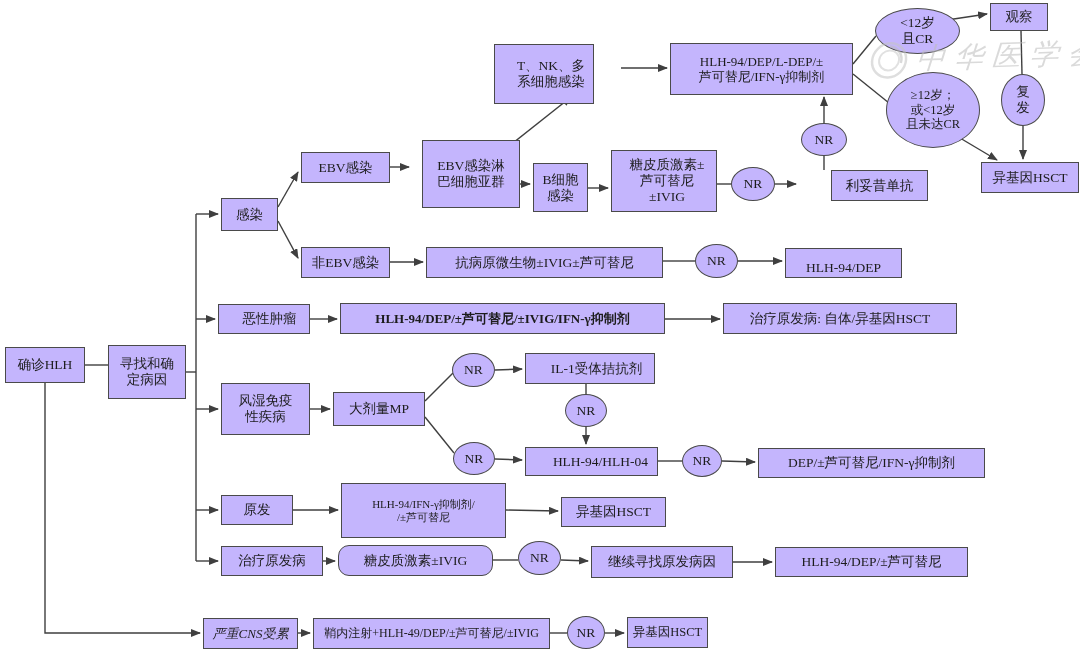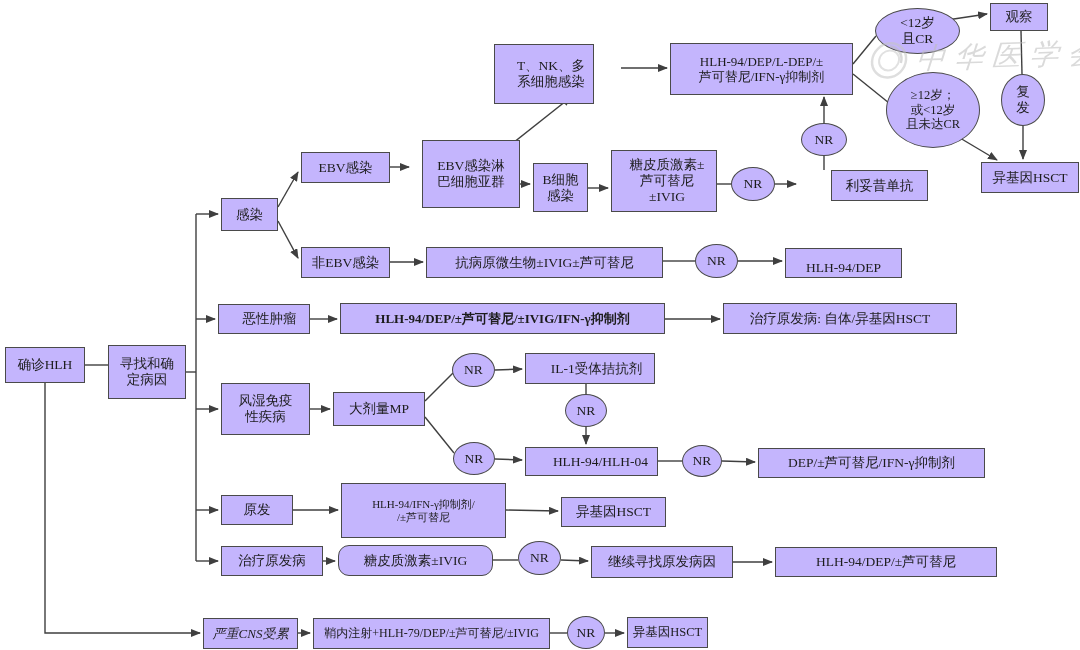--- a/index.html
+++ b/index.html
@@ -169,28 +169,28 @@
       </div>
       <div class="node" style="left: 221px; top: 546px; width: 102px; height: 30px;">
         <div>治疗原发病</div>
       </div>
       <div class="node" style="left: 338px; top: 545px; width: 155px; height: 31px; border-radius: 11px;">
         <div>糖皮质激素±IVIG</div>
       </div>
       <div class="node" style="left: 591px; top: 546px; width: 142px; height: 32px;">
         <div>继续寻找原发病因</div>
       </div>
-      <div class="node" style="left: 775px; top: 547px; width: 222px; height: 30px; text-align: right;">
+      <div class="node" style="left: 775px; top: 547px; width: 193px; height: 30px; text-align: right;">
         <div>HLH-94/DEP/±芦可替尼</div>
       </div>
       <div class="node" style="left: 203px; top: 618px; width: 95px; height: 31px; font-size: 13px; font-style: italic;">
         <div>严重CNS受累</div>
       </div>
       <div class="node" style="left: 313px; top: 618px; width: 237px; height: 31px; font-size: 12px;">
-        <div>鞘内注射+HLH-79/DEP/±芦可替尼/±IVIG</div>
+        <div>鞘内注射+HLH-49/DEP/±芦可替尼/±IVIG</div>
       </div>
       <div class="node" style="left: 627px; top: 617px; width: 81px; height: 31px; font-size: 12.5px;">
         <div>异基因HSCT</div>
       </div>
       <div class="node" style="left: 990px; top: 3px; width: 58px; height: 28px;">
         <div>观察</div>
       </div>
       <div class="node" style="left: 981px; top: 162px; width: 98px; height: 31px;">
         <div>异基因HSCT</div>
       </div>

